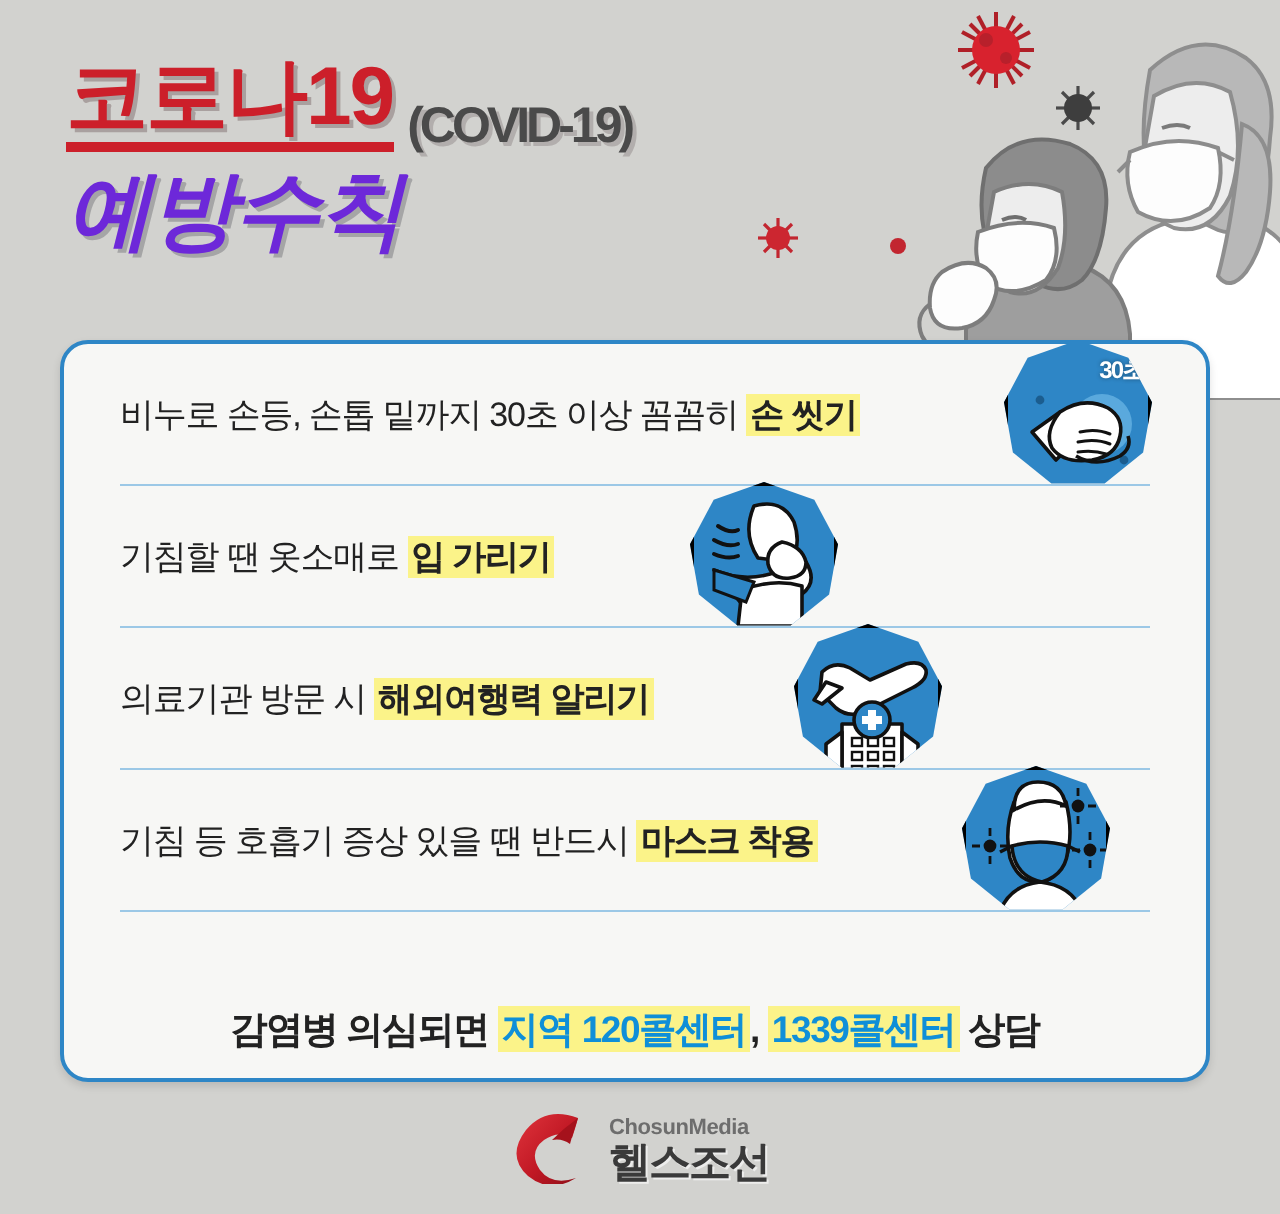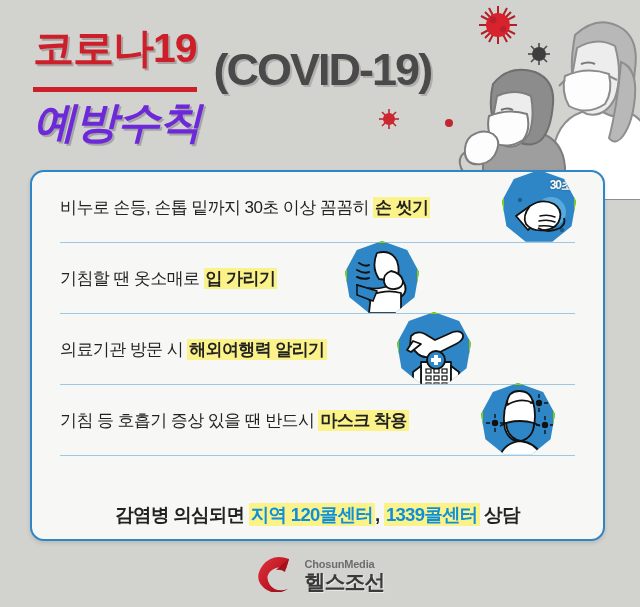--- a/index.html
+++ b/index.html
@@ -16,30 +16,30 @@
   .people{right:0;top:0;width:205px;height:200px;}
 
   
   .title-block{position:absolute;left:33px;top:28px;}
   .line1{white-space:nowrap;line-height:1;}
   .t-kor{
     font-size:41px;font-weight:bold;color:#cc1f2a;
     letter-spacing:-1px;
     text-shadow:2px 2px 0 rgba(120,100,100,.45);
     border-bottom:5px solid #cc1f2a;
-    padding-bottom:18px;
+    padding-bottom:2px;
     display:inline-block;
     font-family:"Liberation Sans","DejaVu Sans",sans-serif;
   }
   .t-eng{
-    font-size:45px;font-weight:bold;color:#4a4a4a;
+    font-size:25px;font-weight:bold;color:#4a4a4a;
     letter-spacing:-2px;
     text-shadow:2px 2px 0 rgba(120,110,110,.35);
     display:inline-block;vertical-align:bottom;
-    margin-left:17px;
+    margin-left:7px;
   }
   .line2{margin-top:9px;line-height:1;}
   .t-blue{
     font-size:43px;font-weight:bold;color:#6d28d9;
     letter-spacing:-1px;
     text-shadow:2px 2px 0 rgba(110,110,115,.45);
     display:inline-block;
     font-style:italic;
   }
 
@@ -84,21 +84,21 @@
   .logo-mark{width:40px;height:40px;position:relative;}
   .logo-text{line-height:1;}
   .logo-en{font-size:11px;color:#6d6d6d;font-weight:bold;letter-spacing:-.2px;display:block;}
   .logo-kr{font-size:21px;color:#3a3a3a;font-weight:bold;letter-spacing:-1px;display:block;margin-top:1px;
            text-shadow:1px 1px 0 rgba(255,255,255,.6);}
 
   
   .nona{
     width:100%;height:100%;
     clip-path:polygon(50% 0%,84% 12%,100% 42%,94% 76%,68% 97%,32% 97%,6% 76%,0% 42%,16% 12%);
-    background:#2e86c6;border:2px solid #84cc16;box-sizing:border-box;
+    background:#2e86c6;border:2px solid #000000;box-sizing:border-box;
     position:relative;overflow:hidden;
   }
   .badge30{
     position:absolute;right:2px;top:5px;font-size:12px;font-weight:bold;color:#fff;
     letter-spacing:-1px;text-shadow:0 0 2px rgba(0,0,0,.4);z-index:3;
   }
 </style>
 </head>
 <body>
 

